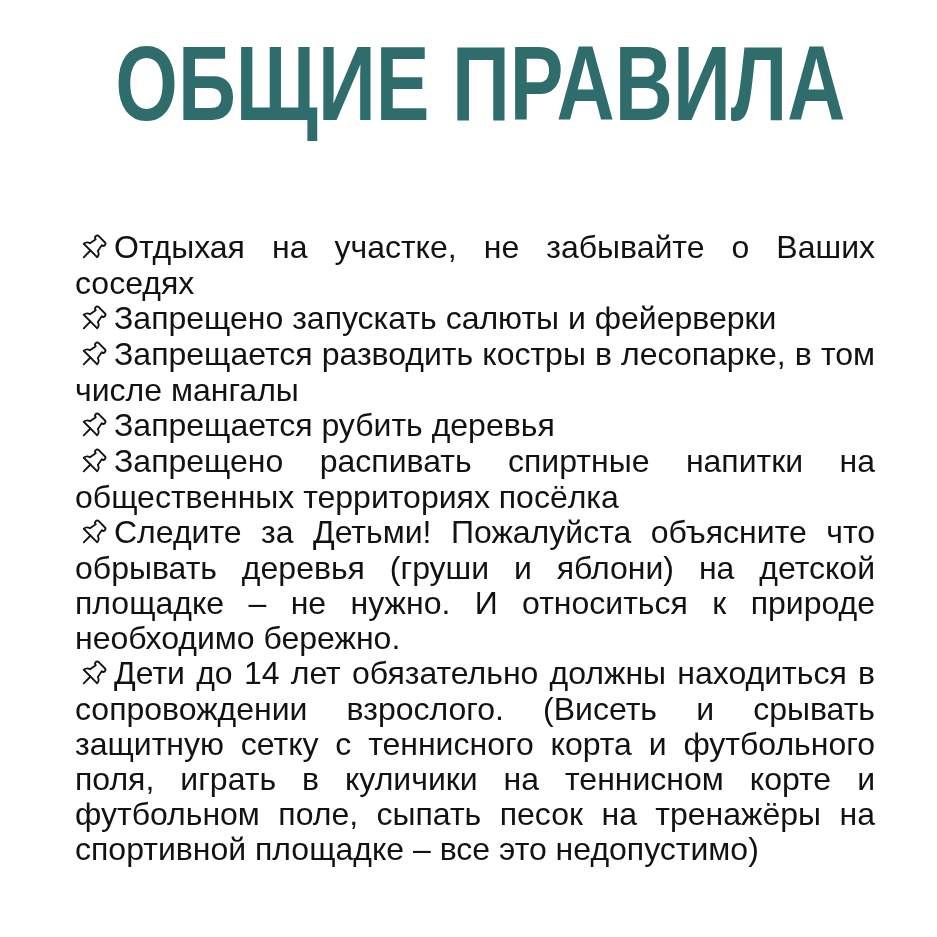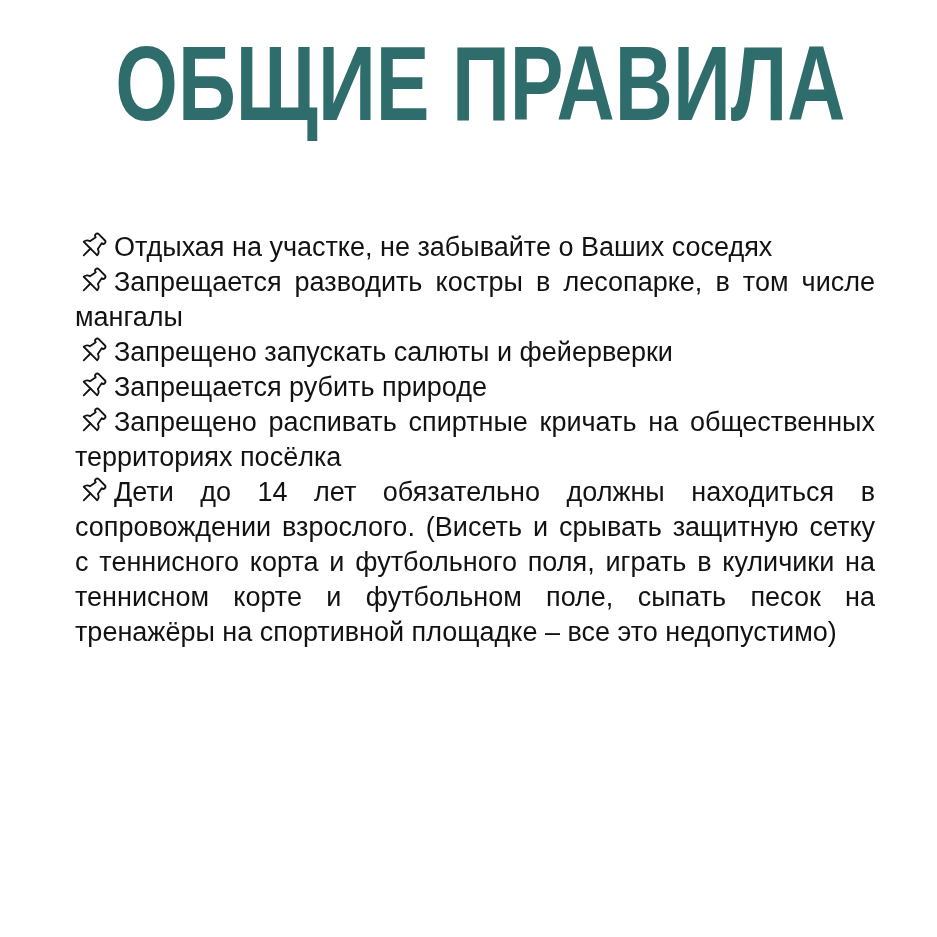--- a/index.html
+++ b/index.html
@@ -38,21 +38,21 @@
     transform: scaleX(0.76);
     transform-origin: 50% 50%;
   }
   .rules {
     margin-top: 62px;
     padding-left: 75px;
     padding-right: 62px;
   }
   p.rule {
     margin: 0;
-    font-size: 27px;
+    font-size: 32px;
     line-height: 35px;
     text-align: justify;
     color: var(--body-color, #111111);
   }
   .pin {
     display: inline-block;
     width: 34px;
     height: 34px;
     vertical-align: -8px;
     margin-right: 5px;
@@ -80,43 +80,49 @@
               <path d="M16 18 v9"></path>
             </g>
           </svg></span><span>Отдыхая на участке, не забывайте о Ваших соседях</span></p>
 
 
     <p class="rule"><span class="pin"><svg viewBox="0 0 32 32" aria-hidden="true">
             <g transform="rotate(45 16 16)" fill="none" stroke="#121212" stroke-width="1.7" stroke-linejoin="round" stroke-linecap="round">
               <path d="M12 3 h8 a2 2 0 0 1 0 4 l1.2 6.5 a5 5 0 0 1 3.8 4.5 h-18 a5 5 0 0 1 3.8 -4.5 l1.2 -6.5 a2 2 0 0 1 0 -4 z"></path>
               <path d="M16 18 v9"></path>
             </g>
+          </svg></span><span>Запрещено запускать салюты и фейерверки</span></p>
+
+    <p class="rule"><span class="pin"><svg viewBox="0 0 32 32" aria-hidden="true">
+            <g transform="rotate(45 16 16)" fill="none" stroke="#121212" stroke-width="1.7" stroke-linejoin="round" stroke-linecap="round">
+              <path d="M12 3 h8 a2 2 0 0 1 0 4 l1.2 6.5 a5 5 0 0 1 3.8 4.5 h-18 a5 5 0 0 1 3.8 -4.5 l1.2 -6.5 a2 2 0 0 1 0 -4 z"></path>
+              <path d="M16 18 v9"></path>
+            </g>
           </svg></span><span>Запрещается разводить костры в лесопарке, в том числе мангалы</span></p>
 
     <p class="rule"><span class="pin"><svg viewBox="0 0 32 32" aria-hidden="true">
             <g transform="rotate(45 16 16)" fill="none" stroke="#121212" stroke-width="1.7" stroke-linejoin="round" stroke-linecap="round">
               <path d="M12 3 h8 a2 2 0 0 1 0 4 l1.2 6.5 a5 5 0 0 1 3.8 4.5 h-18 a5 5 0 0 1 3.8 -4.5 l1.2 -6.5 a2 2 0 0 1 0 -4 z"></path>
               <path d="M16 18 v9"></path>
             </g>
-          </svg></span><span>Запрещено запускать салюты и фейерверки</span></p>
+          </svg></span><span>Запрещается рубить деревья</span></p>
 
     <p class="rule"><span class="pin"><svg viewBox="0 0 32 32" aria-hidden="true">
             <g transform="rotate(45 16 16)" fill="none" stroke="#121212" stroke-width="1.7" stroke-linejoin="round" stroke-linecap="round">
               <path d="M12 3 h8 a2 2 0 0 1 0 4 l1.2 6.5 a5 5 0 0 1 3.8 4.5 h-18 a5 5 0 0 1 3.8 -4.5 l1.2 -6.5 a2 2 0 0 1 0 -4 z"></path>
               <path d="M16 18 v9"></path>
             </g>
-          </svg></span><span>Запрещается рубить природе</span></p>
+          </svg></span><span>Запрещено распивать спиртные напитки на общественных территориях посёлка</span></p>
 
     <p class="rule"><span class="pin"><svg viewBox="0 0 32 32" aria-hidden="true">
             <g transform="rotate(45 16 16)" fill="none" stroke="#121212" stroke-width="1.7" stroke-linejoin="round" stroke-linecap="round">
               <path d="M12 3 h8 a2 2 0 0 1 0 4 l1.2 6.5 a5 5 0 0 1 3.8 4.5 h-18 a5 5 0 0 1 3.8 -4.5 l1.2 -6.5 a2 2 0 0 1 0 -4 z"></path>
               <path d="M16 18 v9"></path>
             </g>
-          </svg></span><span>Запрещено распивать спиртные кричать на общественных территориях посёлка</span></p>
-
+          </svg></span><span>Следите за Детьми! Пожалуйста объясните что обрывать деревья (груши и яблони) на детской площадке – не нужно. И относиться к природе необходимо бережно.</span></p>
 
     <p class="rule"><span class="pin"><svg viewBox="0 0 32 32" aria-hidden="true">
             <g transform="rotate(45 16 16)" fill="none" stroke="#121212" stroke-width="1.7" stroke-linejoin="round" stroke-linecap="round">
               <path d="M12 3 h8 a2 2 0 0 1 0 4 l1.2 6.5 a5 5 0 0 1 3.8 4.5 h-18 a5 5 0 0 1 3.8 -4.5 l1.2 -6.5 a2 2 0 0 1 0 -4 z"></path>
               <path d="M16 18 v9"></path>
             </g>
           </svg></span><span>Дети до 14 лет обязательно должны находиться в сопровождении взрослого. (Висеть и срывать защитную сетку с теннисного корта и футбольного поля, играть в куличики на теннисном корте и футбольном поле, сыпать песок на тренажёры на спортивной площадке – все это недопустимо)</span></p>
 
   </div>
 </div>

